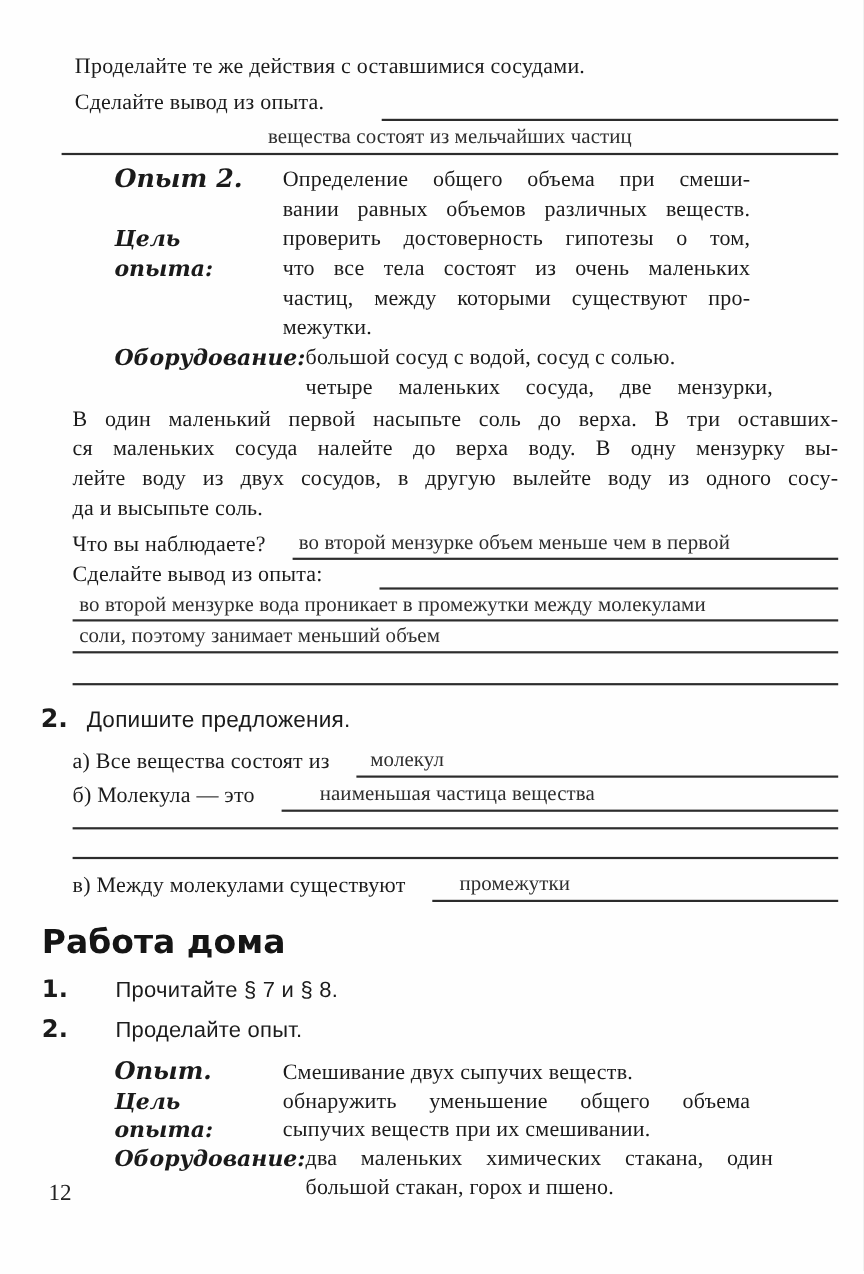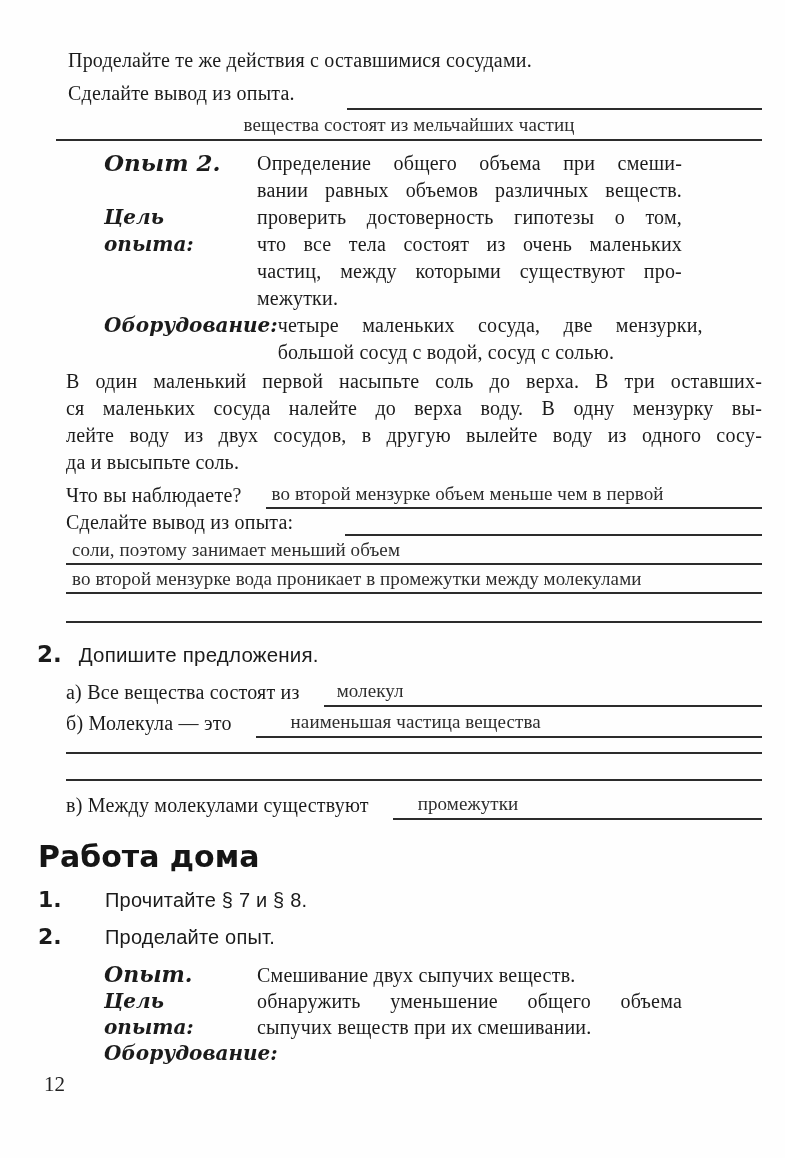--- a/index.html
+++ b/index.html
@@ -94,44 +94,44 @@
       <div class="exp-content">
         <span class="line just">проверить достоверность гипотезы о том,</span>
         <span class="line just">что все тела состоят из очень маленьких</span>
         <span class="line just">частиц, между которыми существуют про-</span>
         <span class="line">межутки.</span>
       </div>
     </div>
     <div class="exp-row">
       <div class="exp-label">Оборудование:</div>
       <div class="exp-content">
+        <span class="line">большой сосуд с водой, сосуд с солью.</span>
         <span class="line just">четыре маленьких сосуда, две мензурки,</span>
-        <span class="line">большой сосуд с водой, сосуд с солью.</span>
       </div>
     </div>
   </div>
 
   <div class="para">
     <span class="line just">В один маленький первой насыпьте соль до верха. В три оставших-</span>
     <span class="line just">ся маленьких сосуда налейте до верха воду. В одну мензурку вы-</span>
     <span class="line just">лейте воду из двух сосудов, в другую вылейте воду из одного сосу-</span>
     <span class="line">да и высыпьте соль.</span>
   </div>
 
   <div class="row obs">
     <span class="body nowrap">Что вы наблюдаете?</span>
     <span class="fill grow ans ansline gap12">во второй мензурке объем меньше чем в первой</span>
   </div>
 
   <div class="row obs" style="margin-top:0;">
     <span class="body nowrap">Сделайте вывод из опыта:</span>
     <span class="fill grow gap40"></span>
   </div>
+  <div class="fill-full ans concl-line">во второй мензурке вода проникает в промежутки между молекулами</div>
   <div class="fill-full ans concl-line">соли, поэтому занимает меньший объем</div>
-  <div class="fill-full ans concl-line">во второй мензурке вода проникает в промежутки между молекулами</div>
   <div class="fill-full m20" style="height:27px;"></div>
 
   <div class="task-head sans">
     <span class="task-num">2.</span>
     <span class="task-title sans">Допишите предложения.</span>
   </div>
 
   <div class="row item mt6">
     <span class="body nowrap">а) Все вещества состоят из</span>
     <span class="fill grow ans pad13 gap12">молекул</span>
@@ -168,17 +168,21 @@
     </div>
     <div class="exp-row">
       <div class="exp-label">Цель опыта:</div>
       <div class="exp-content">
         <span class="line just">обнаружить уменьшение общего объема</span>
         <span class="line">сыпучих веществ при их смешивании.</span>
       </div>
     </div>
     <div class="exp-row">
       <div class="exp-label">Оборудование:</div>
+      <div class="exp-content">
+        <span class="line just">два маленьких химических стакана, один</span>
+        <span class="line">большой стакан, горох и пшено.</span>
+      </div>
     </div>
   </div>
 
   <div class="pageno">12</div>
 </div>
 
 </body></html>

